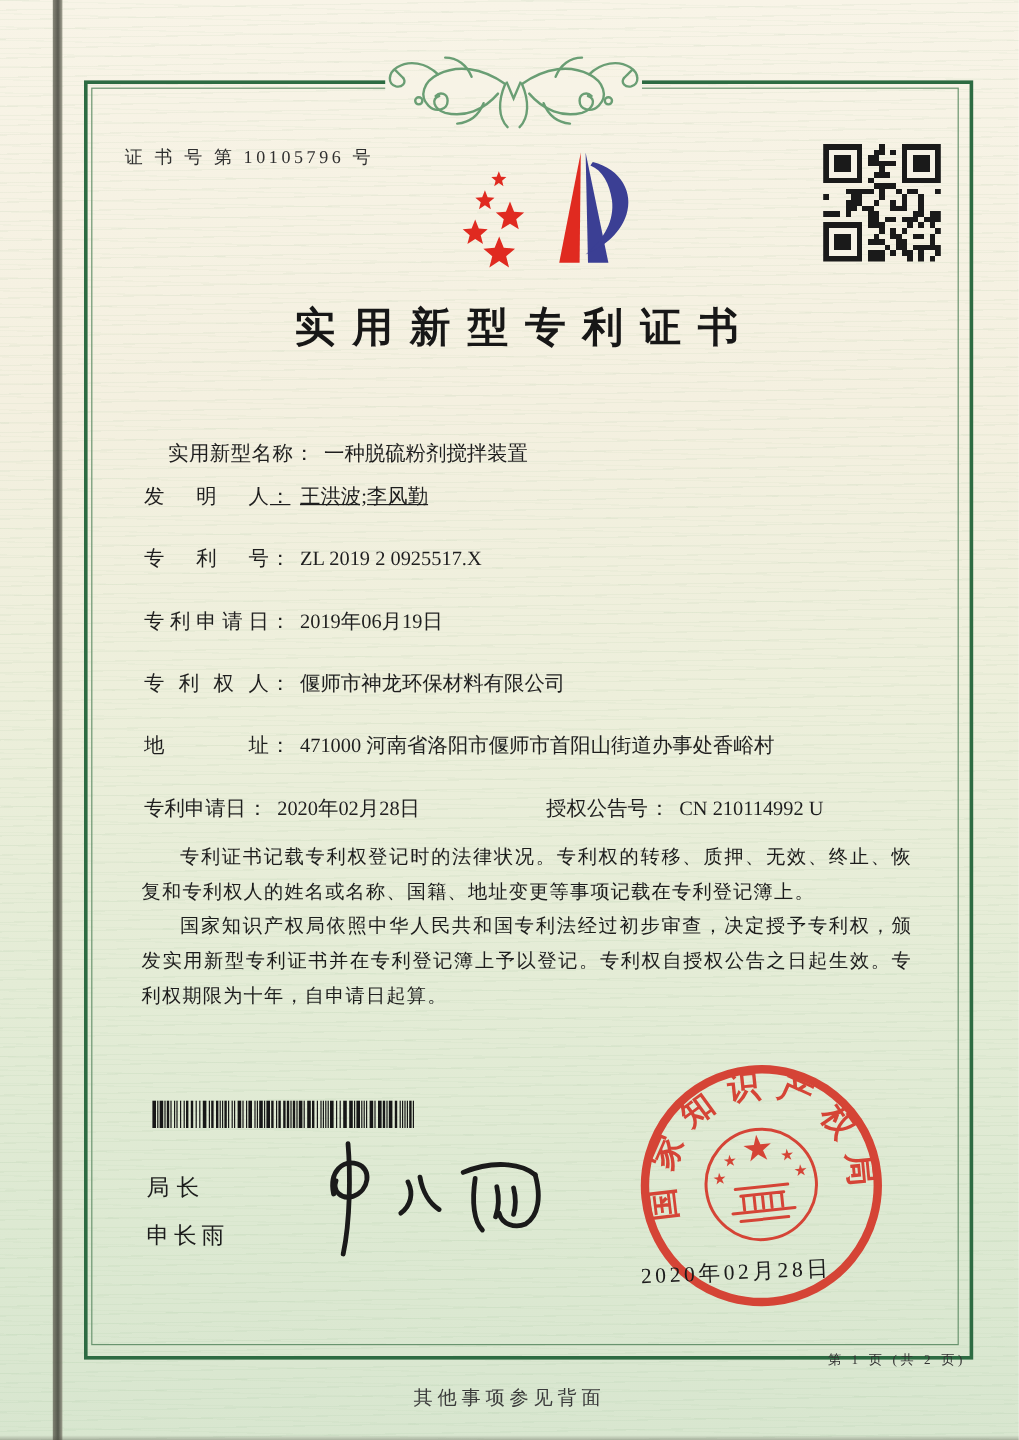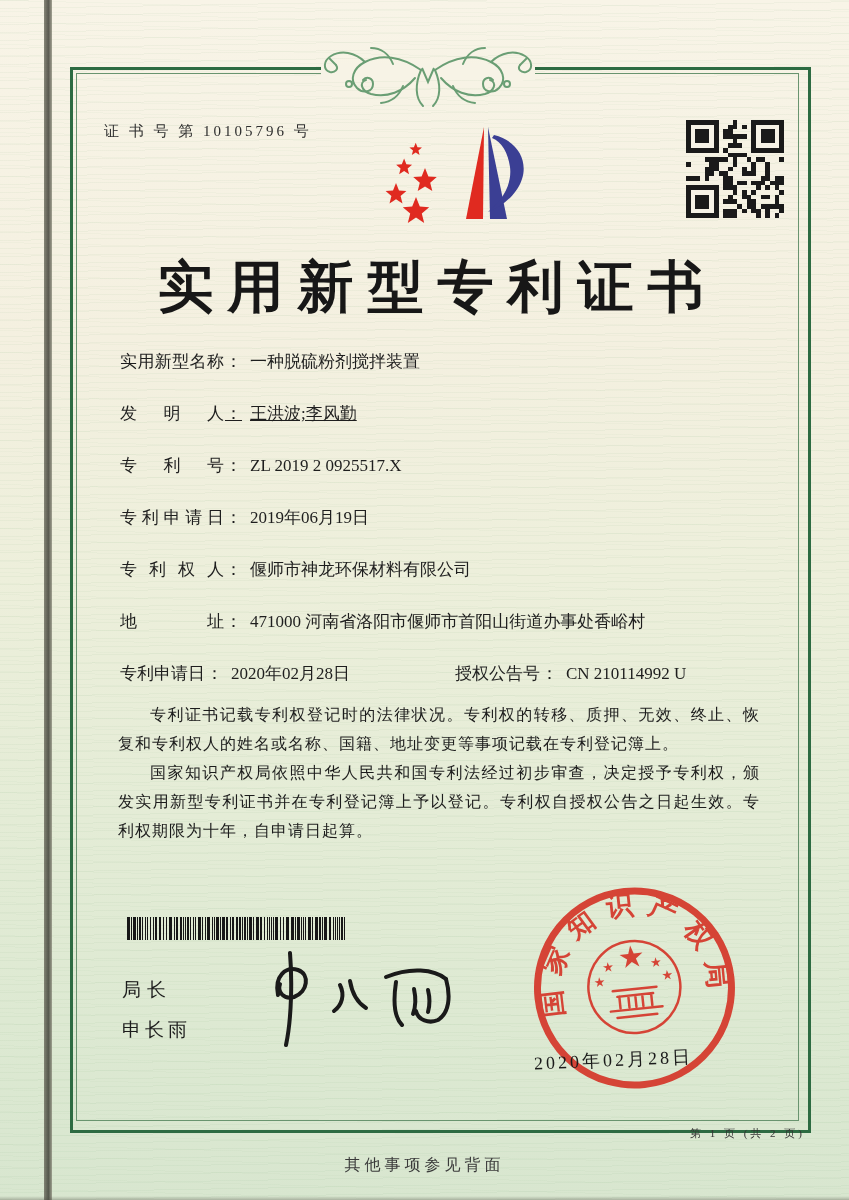--- a/index.html
+++ b/index.html
@@ -22,27 +22,27 @@
     border:3px solid #2d6b42;}
   .frame-inner{position:absolute;left:76px;top:73px;width:721px;height:1046px;
     border:1px solid #69946f;}
   .ornament{position:absolute;left:303px;top:40px;width:250px;height:80px;}
 
   .cert-no{position:absolute;left:104px;top:122px;font-size:15px;letter-spacing:3px;color:#2f2f2f;}
   .logo{position:absolute;left:368px;top:113px;width:160px;height:125px;}
   .qr{position:absolute;left:686px;top:120px;width:98px;height:98px;}
 
   .title{position:absolute;left:70px;top:250px;width:735px;text-align:center;
-    font-size:56px;font-weight:600;letter-spacing:14px;color:#171717;}
+    font-size:34px;font-weight:600;letter-spacing:14px;color:#171717;}
 
   .fields{position:absolute;left:120px;top:350px;width:650px;font-size:17px;color:#1e1e1e;}
   .frow{position:absolute;left:0;white-space:nowrap;}
   .flabel{display:inline-block;width:104px;text-align:justify;text-align-last:justify;vertical-align:top;}
   .fsep{margin:0 8px 0 1px;}
-  .frow.r0{top:0;}   .frow.r1{top:52px;text-decoration:underline;} .frow.r2{top:104px;}
+  .frow.r0{top:16px;margin-left:20px;}   .frow.r1{top:52px;text-decoration:underline;} .frow.r2{top:104px;}
   .frow.r3{top:156px;} .frow.r4{top:208px;} .frow.r5{top:260px;}
   .grant-row{position:absolute;left:120px;top:662px;width:660px;font-size:17px;white-space:nowrap;color:#1e1e1e;}
   .grant-num{position:absolute;left:335px;top:0;}
 
   .paras{position:absolute;left:118px;top:700px;width:642px;font-size:16px;
     line-height:29px;letter-spacing:1px;text-align:justify;color:#1c1c1c;}
   .paras p{margin:0;text-indent:2em;}
 
   .barcode{position:absolute;left:125px;top:917px;width:223px;height:23px;}
 

